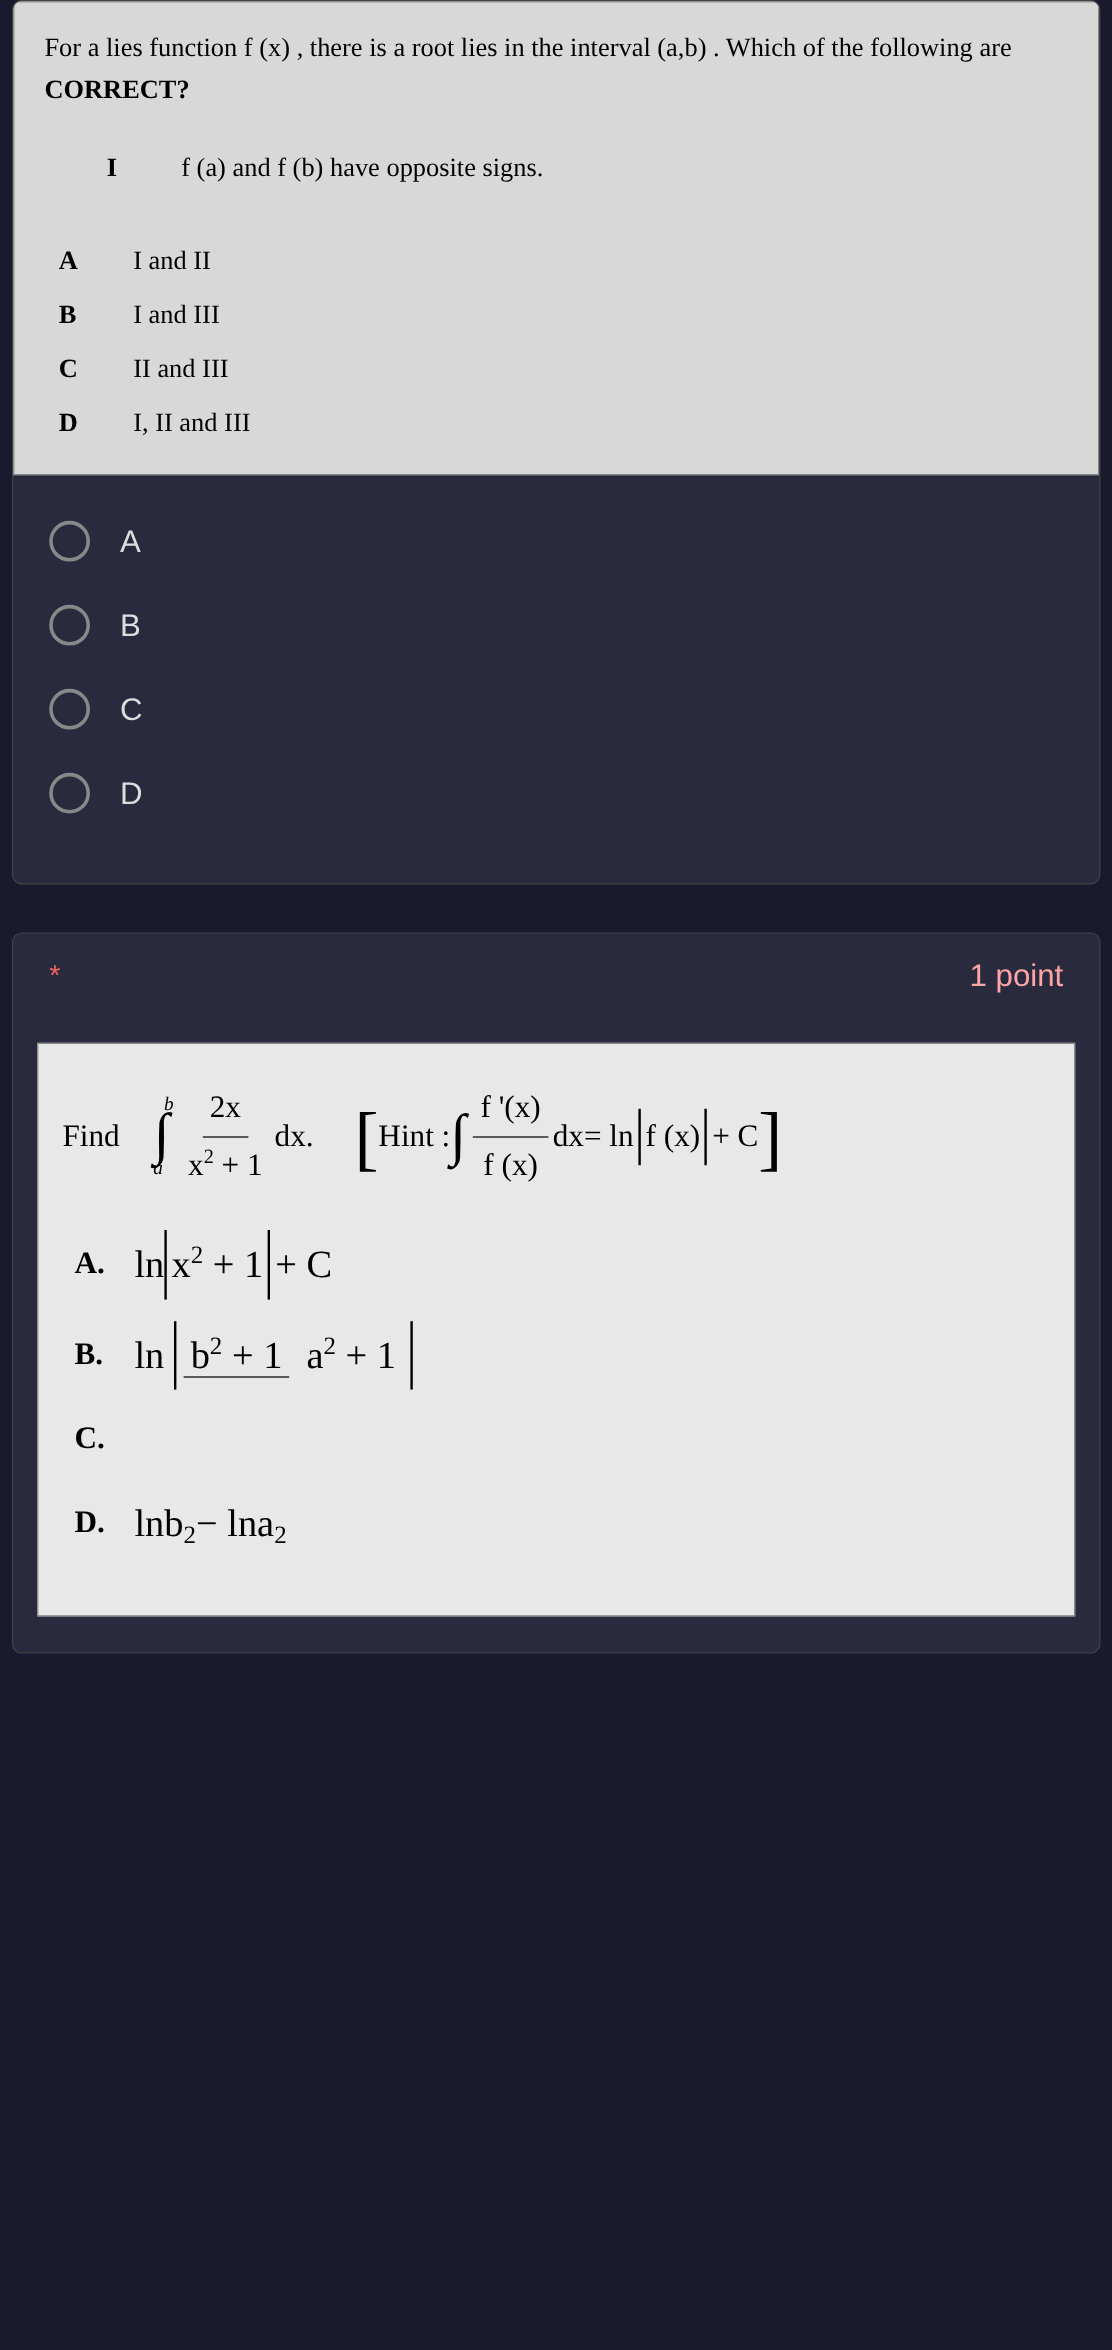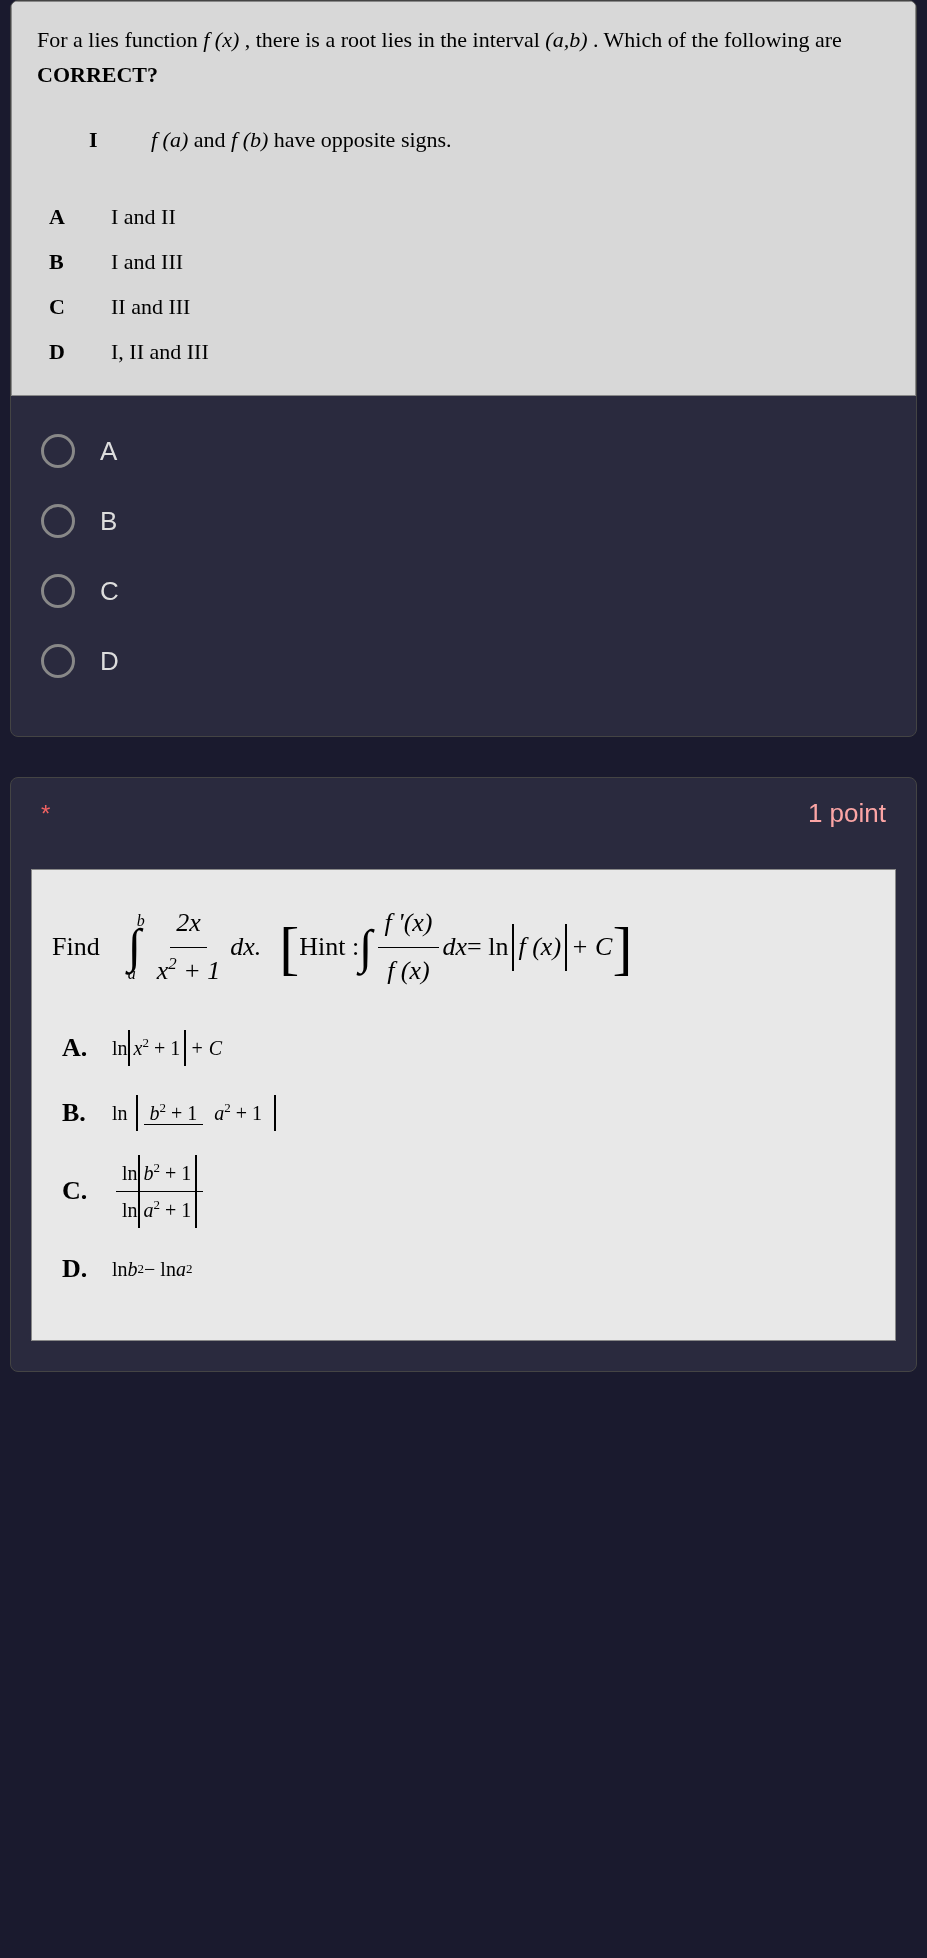--- a/index.html
+++ b/index.html
@@ -74,24 +74,24 @@
   .intg {
     display: inline-flex; flex-direction: column; align-items: center;
     font-size: 16px; margin-right: 2px;
   }
   .intg .top { margin-bottom: -8px; margin-left: 12px; font-style: italic; }
   .intg .sym { font-size: 48px; line-height: 0.8; }
   .intg .bot { margin-top: -6px; margin-left: -6px; font-style: italic; }
   .bigbracket-l, .bigbracket-r { font-size: 60px; vertical-align: middle; line-height: 0.8; }
   .answer-item { display: flex; align-items: center; margin: 18px 10px; }
   .answer-item .letter { font-weight: bold; width: 50px; font-size: 26px; }
-  .answer-item .content { font-size: 20px; display: flex; align-items: center; }
+  .answer-item .content { font-size: 32px; display: flex; align-items: flex-end; }
   .abs { border-left: 2px solid #000; border-right: 2px solid #000; padding: 0 4px; display: inline-block; }
   .sup { font-size: 0.65em; vertical-align: super; }
-  .ital { font-style: italic; }
+  .ital { }
 </style>
 </head>
 <body>
 
 <div class="card">
   <div class="question-image">
     <div class="intro">
       <span>For a lies function </span>
       <span class="ital">f (x)</span>
       <span>, there is a root lies in the interval </span>
@@ -160,21 +160,21 @@
       <span style="margin-right:25px;">Find</span>
       <span class="intg">
         <span class="top">b</span>
         <span class="sym">∫</span>
         <span class="bot">a</span>
       </span>
       <span class="frac">
         <span class="num ital">2x</span>
         <span class="den ital"><span>x</span><span class="sup">2</span><span> + 1</span></span>
       </span>
-      <span class="ital" style="margin-right:18px;text-align:center;">dx.</span>
+      <span class="ital" style="margin-right:34px;text-align:center;">dx.</span>
       <span class="bigbracket-l">[</span>
       <span>Hint :</span>
       <span class="intg">
         <span class="sym">∫</span>
       </span>
       <span class="frac">
         <span class="num ital">f '(x)</span>
         <span class="den ital">f (x)</span>
       </span>
       <span class="ital">dx</span>
@@ -199,26 +199,20 @@
         <span style="margin-right:4px;">ln</span>
         <span class="frac abs" style="border-left:2px solid #000;border-right:2px solid #000;padding:0 6px;">
           <span class="num"><span class="ital">b</span><span class="sup">2</span><span> + 1</span></span>
           <span class="den"><span class="ital">a</span><span class="sup">2</span><span> + 1</span></span>
         </span>
       </span>
     </div>
 
     <div class="answer-item">
       <span class="letter">C.</span>
-      <span class="content">
-        <span class="frac">
-          <span class="num"><span>ln</span><span class="abs"><span class="ital">b</span><span class="sup">2</span><span> + 1</span></span></span>
-          <span class="den"><span>ln</span><span class="abs"><span class="ital">a</span><span class="sup">2</span><span> + 1</span></span></span>
-        </span>
-      </span>
     </div>
 
     <div class="answer-item">
       <span class="letter">D.</span>
       <span class="content">
         <span>ln </span>
           <span class="ital">b</span>
           <span class="sup">2</span>
           <span> − ln </span>
           <span class="ital">a</span>

